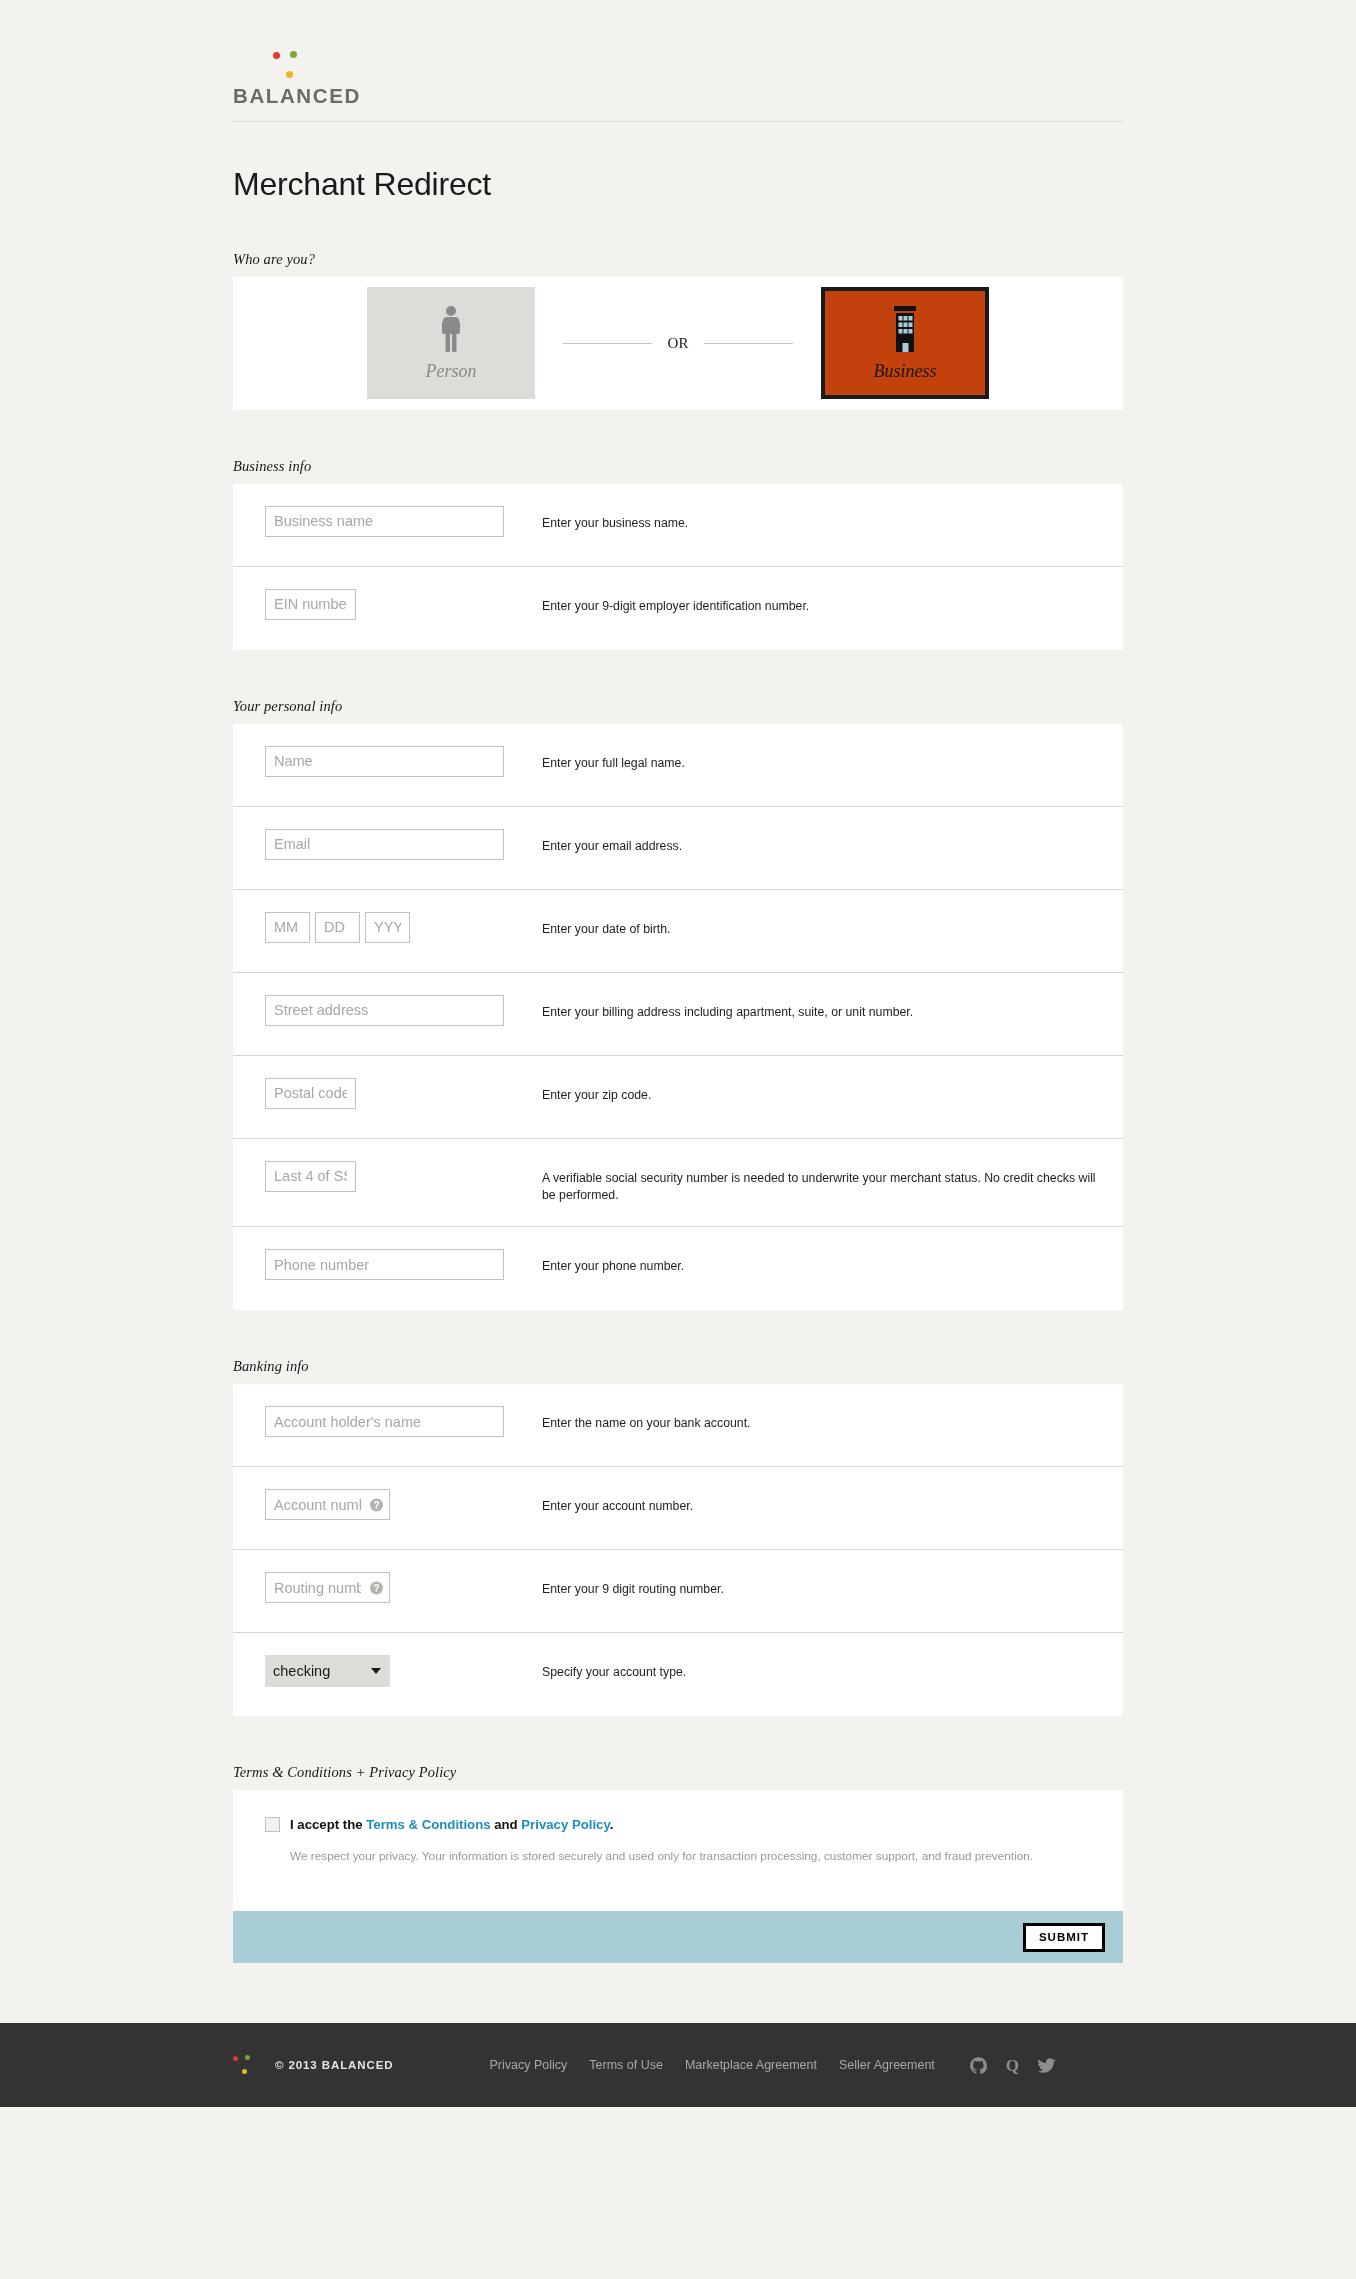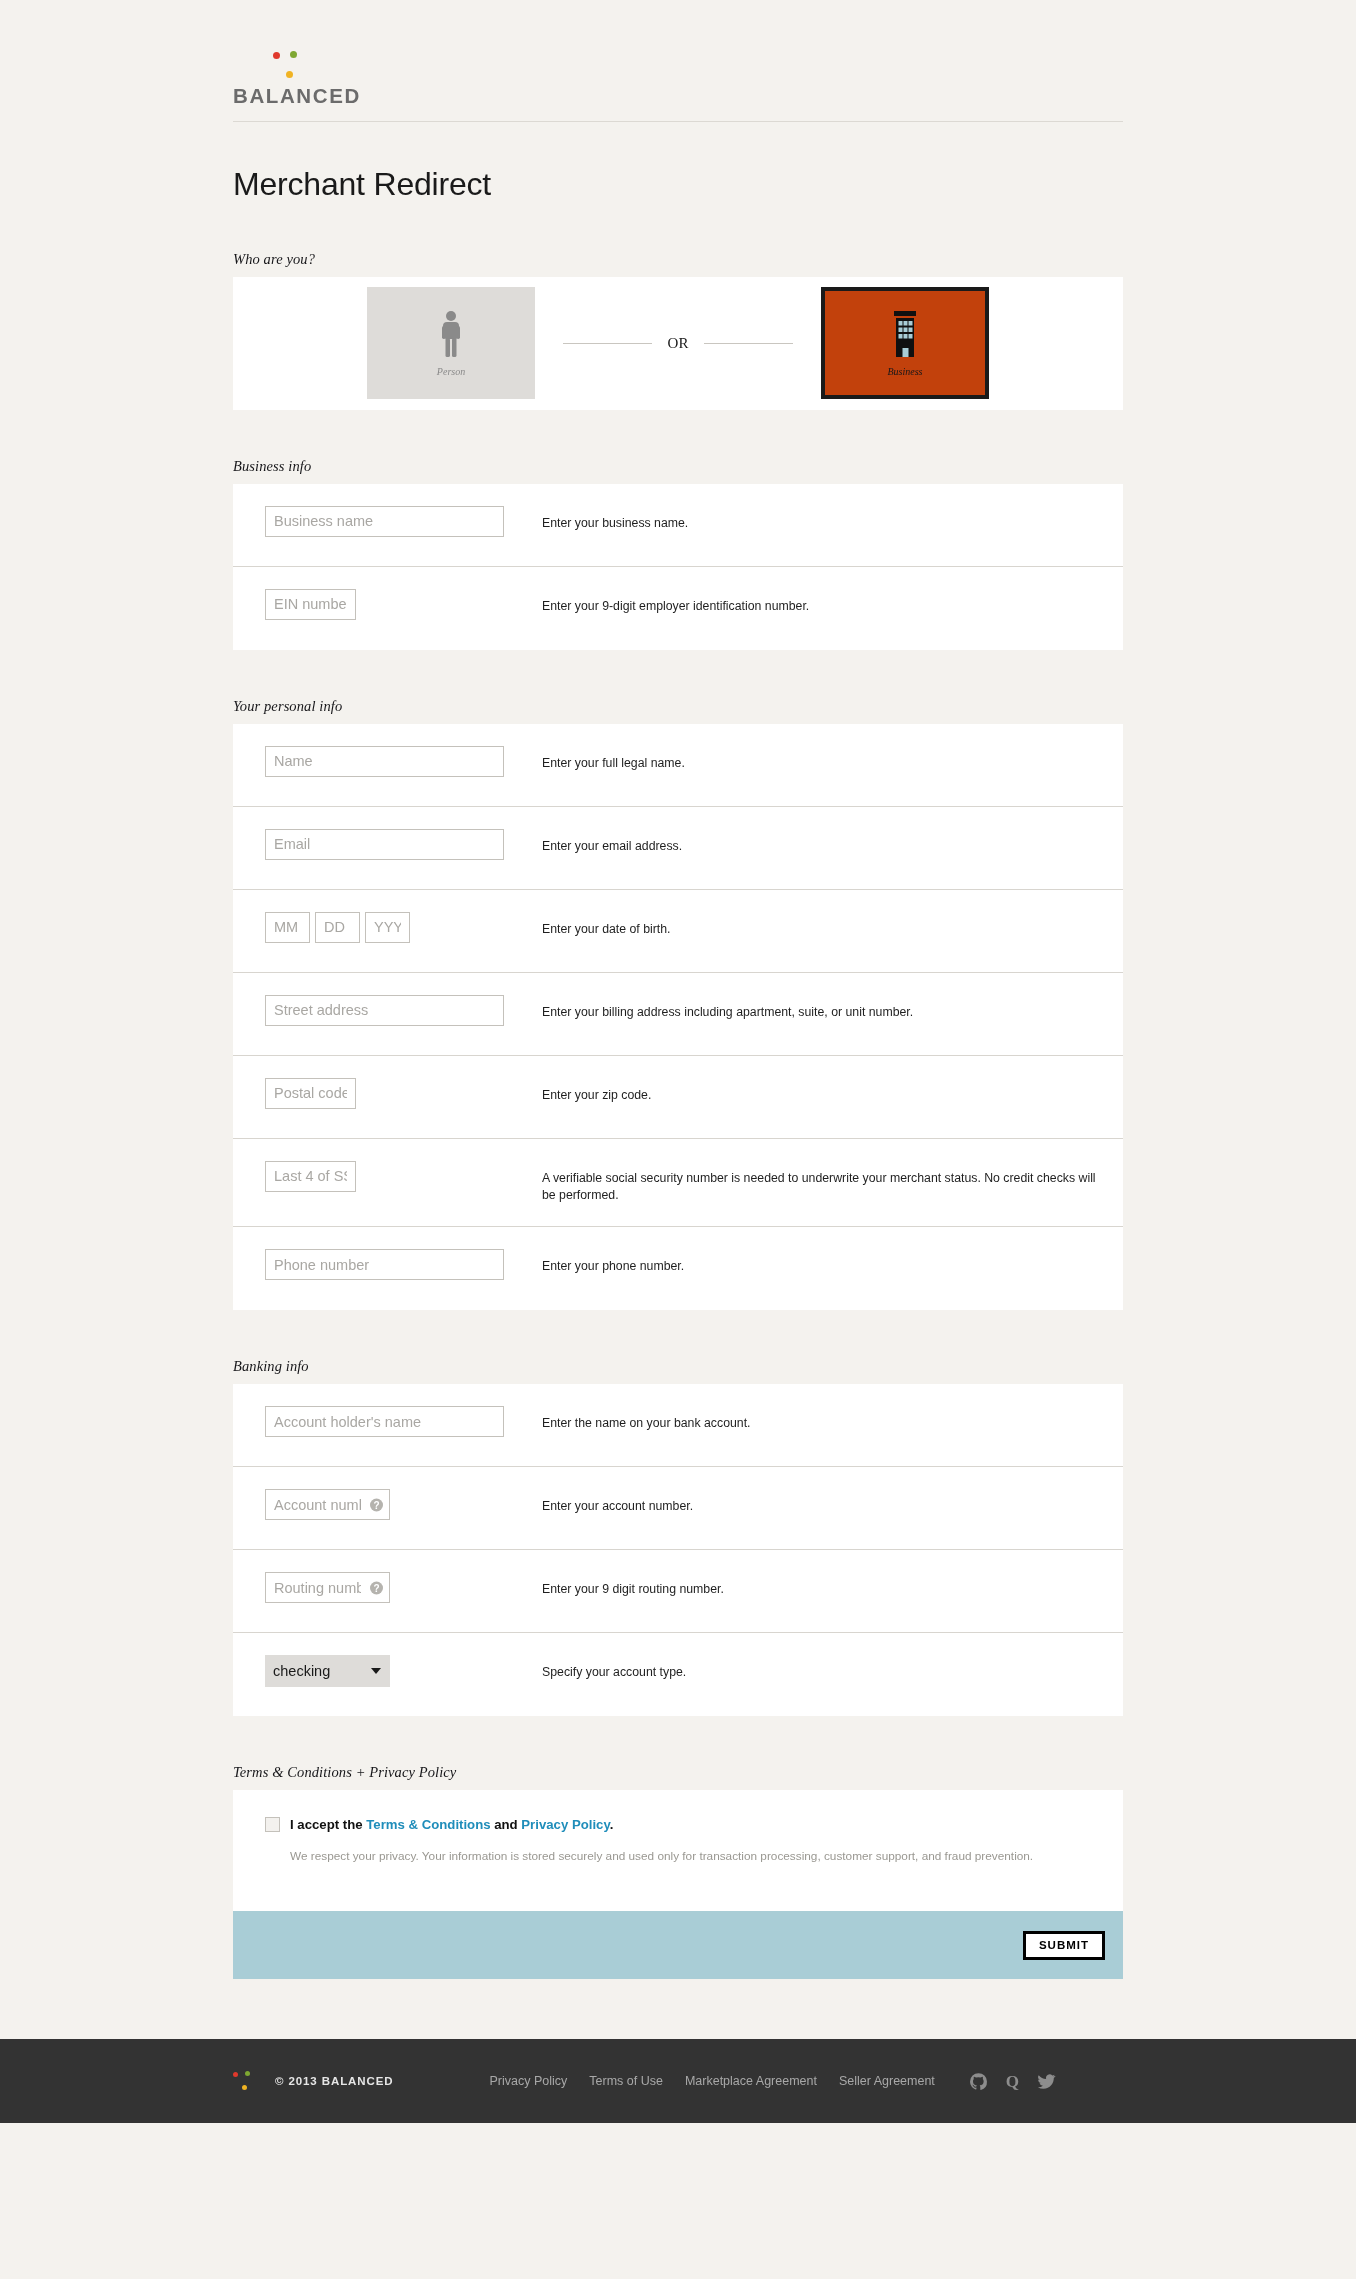--- a/index.html
+++ b/index.html
@@ -114,21 +114,21 @@
     background: #dedcd9;
     border: 1px solid #dedcd9;
   }
   .choice-business {
     background: #c2410c;
     border: 4px solid #1a1a1a;
   }
   .choice-label {
     font-family: "Liberation Serif", serif;
     font-style: italic;
-    font-size: 10px;
+    font-size: 18px;
     margin-top: 8px;
   }
   .label-person { color: #8a8a8a; }
   .label-business { color: #17171a; }
 
   .person-glyph {
     width: 26px;
     height: 48px;
     position: relative;
   }
@@ -288,21 +288,21 @@
   }
   .privacy-note {
     margin-top: 14px;
     margin-left: 25px;
     font-size: 11.8px;
     color: #9a9892;
     line-height: 1.5;
   }
   .submit-bar {
     background: #a9cdd6;
-    height: 68px;
+    height: 52px;
     display: flex;
     align-items: center;
     justify-content: flex-end;
     padding-right: 18px;
     box-sizing: border-box;
   }
   .submit-btn {
     background: #ffffff;
     border: 3px solid #000000;
     color: #000;

